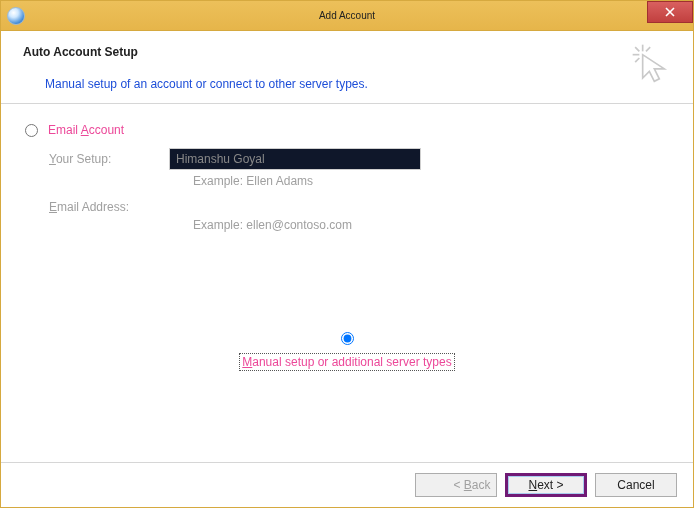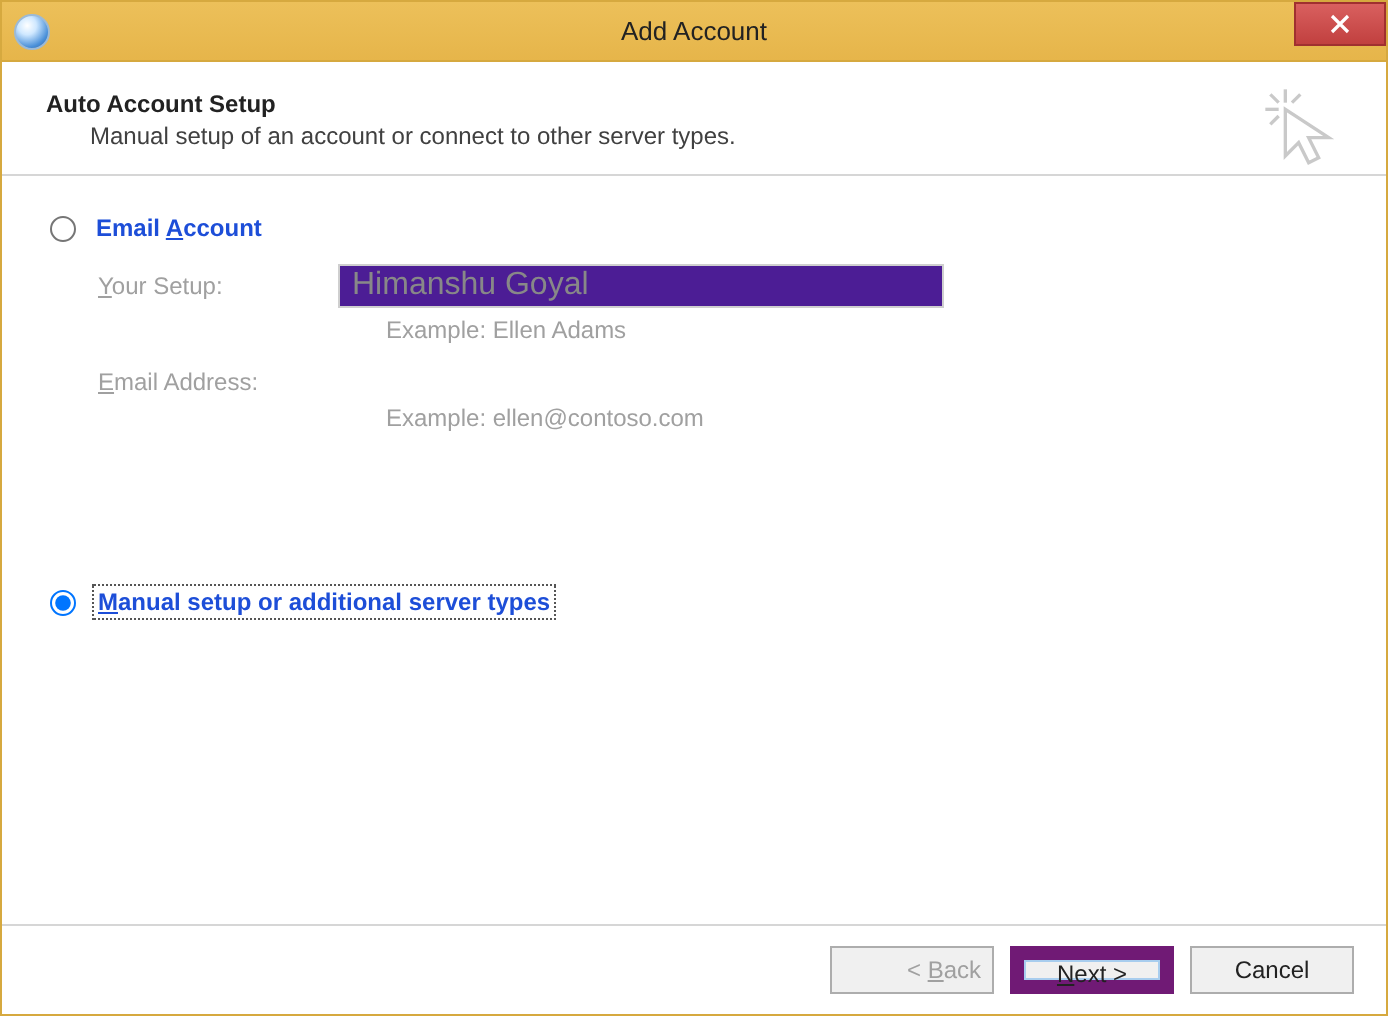--- a/index.html
+++ b/index.html
@@ -38,21 +38,21 @@
     margin-left: 6px;
     border-radius: 50%;
     background: radial-gradient(circle at 35% 30%, #fff 0%, #cfe8ff 30%, #4a90d9 70%, #2a5a99 100%);
     border: 1px solid #9cbad6;
     flex: 0 0 auto;
   }
   .title-text {
     position: absolute;
     left: 50%;
     transform: translateX(-50%);
-    font-size: 13px;
+    font-size: 10px;
     color: #222;
   }
   .close-btn {
     margin-left: auto;
     width: 46px;
     height: 22px;
     background: #c8504f;
     background: linear-gradient(#d9605f,#c1403f);
     color: #fff;
     display: flex;
@@ -74,22 +74,22 @@
     padding: 14px 38px 12px 22px;
     position: relative;
   }
   .header-title {
     font-size: 12px;
     font-weight: bold;
     color: #222;
   }
   .header-sub {
     margin-left: 22px;
-    color: #404040;
-    margin-top: 2px;
+    color: #1d4ed8;
+    margin-top: 18px;
   }
   .cursor-icon {
     position: absolute;
     right: 22px;
     top: 12px;
     width: 40px;
     height: 40px;
     color: #c9c9c9;
   }
   .divider {
@@ -101,25 +101,26 @@
     padding: 18px 24px 8px 24px;
     flex: 1;
   }
   .radio-row {
     display: flex;
     align-items: center;
     gap: 8px;
     margin-bottom: 10px;
   }
   .radio-row.sel {
-    margin-top: 76px;
+    margin-top: 100px;
+    flex-direction: column;
   }
   .radio-label {
-    font-weight: bold;
-    color: #1d4ed8;
+    font-weight: normal;
+    color: #ec4899;
     padding: 1px 2px;
   }
   .radio-label.selected {
     border: 1px dotted #555;
   }
   input[type=radio] {
     width: 13px;
     height: 13px;
     margin: 0;
   }
@@ -129,28 +130,28 @@
   .field-row {
     display: flex;
     align-items: center;
     margin-top: 6px;
   }
   .field-label {
     width: 120px;
     color: #a0a0a0;
   }
   .field-input {
-    width: 303px;
+    width: 252px;
     height: 22px;
     border: 1px solid #cfcfcf;
-    background: #4c1d95;
+    background: #0f172a;
     color: #888;
     padding: 2px 6px;
     font-family: inherit;
-    font-size: 16px;
+    font-size: 12px;
   }
   .field-example {
     margin-left: 144px;
     color: #a0a0a0;
     margin-top: 4px;
     margin-bottom: 12px;
   }
   .underline-a { text-decoration: underline; }
   .footer {
     border-top: 1px solid #d6d6d6;
@@ -170,21 +171,21 @@
     color: #222;
     cursor: pointer;
     padding: 0;
   }
   .btn:disabled {
     color: #a0a0a0;
     cursor: default;
     padding-left: 32px;
   }
   .btn.default {
-    border: 7px solid #701a75;
+    border: 3px solid #701a75;
     box-shadow: inset 0 0 0 1px #a8cdee;
   }
 </style>
 </head>
 <body>
 
 <div class="window">
   <div class="titlebar">
     <div class="title-icon"></div>
     <div class="title-text">Add Account</div>

